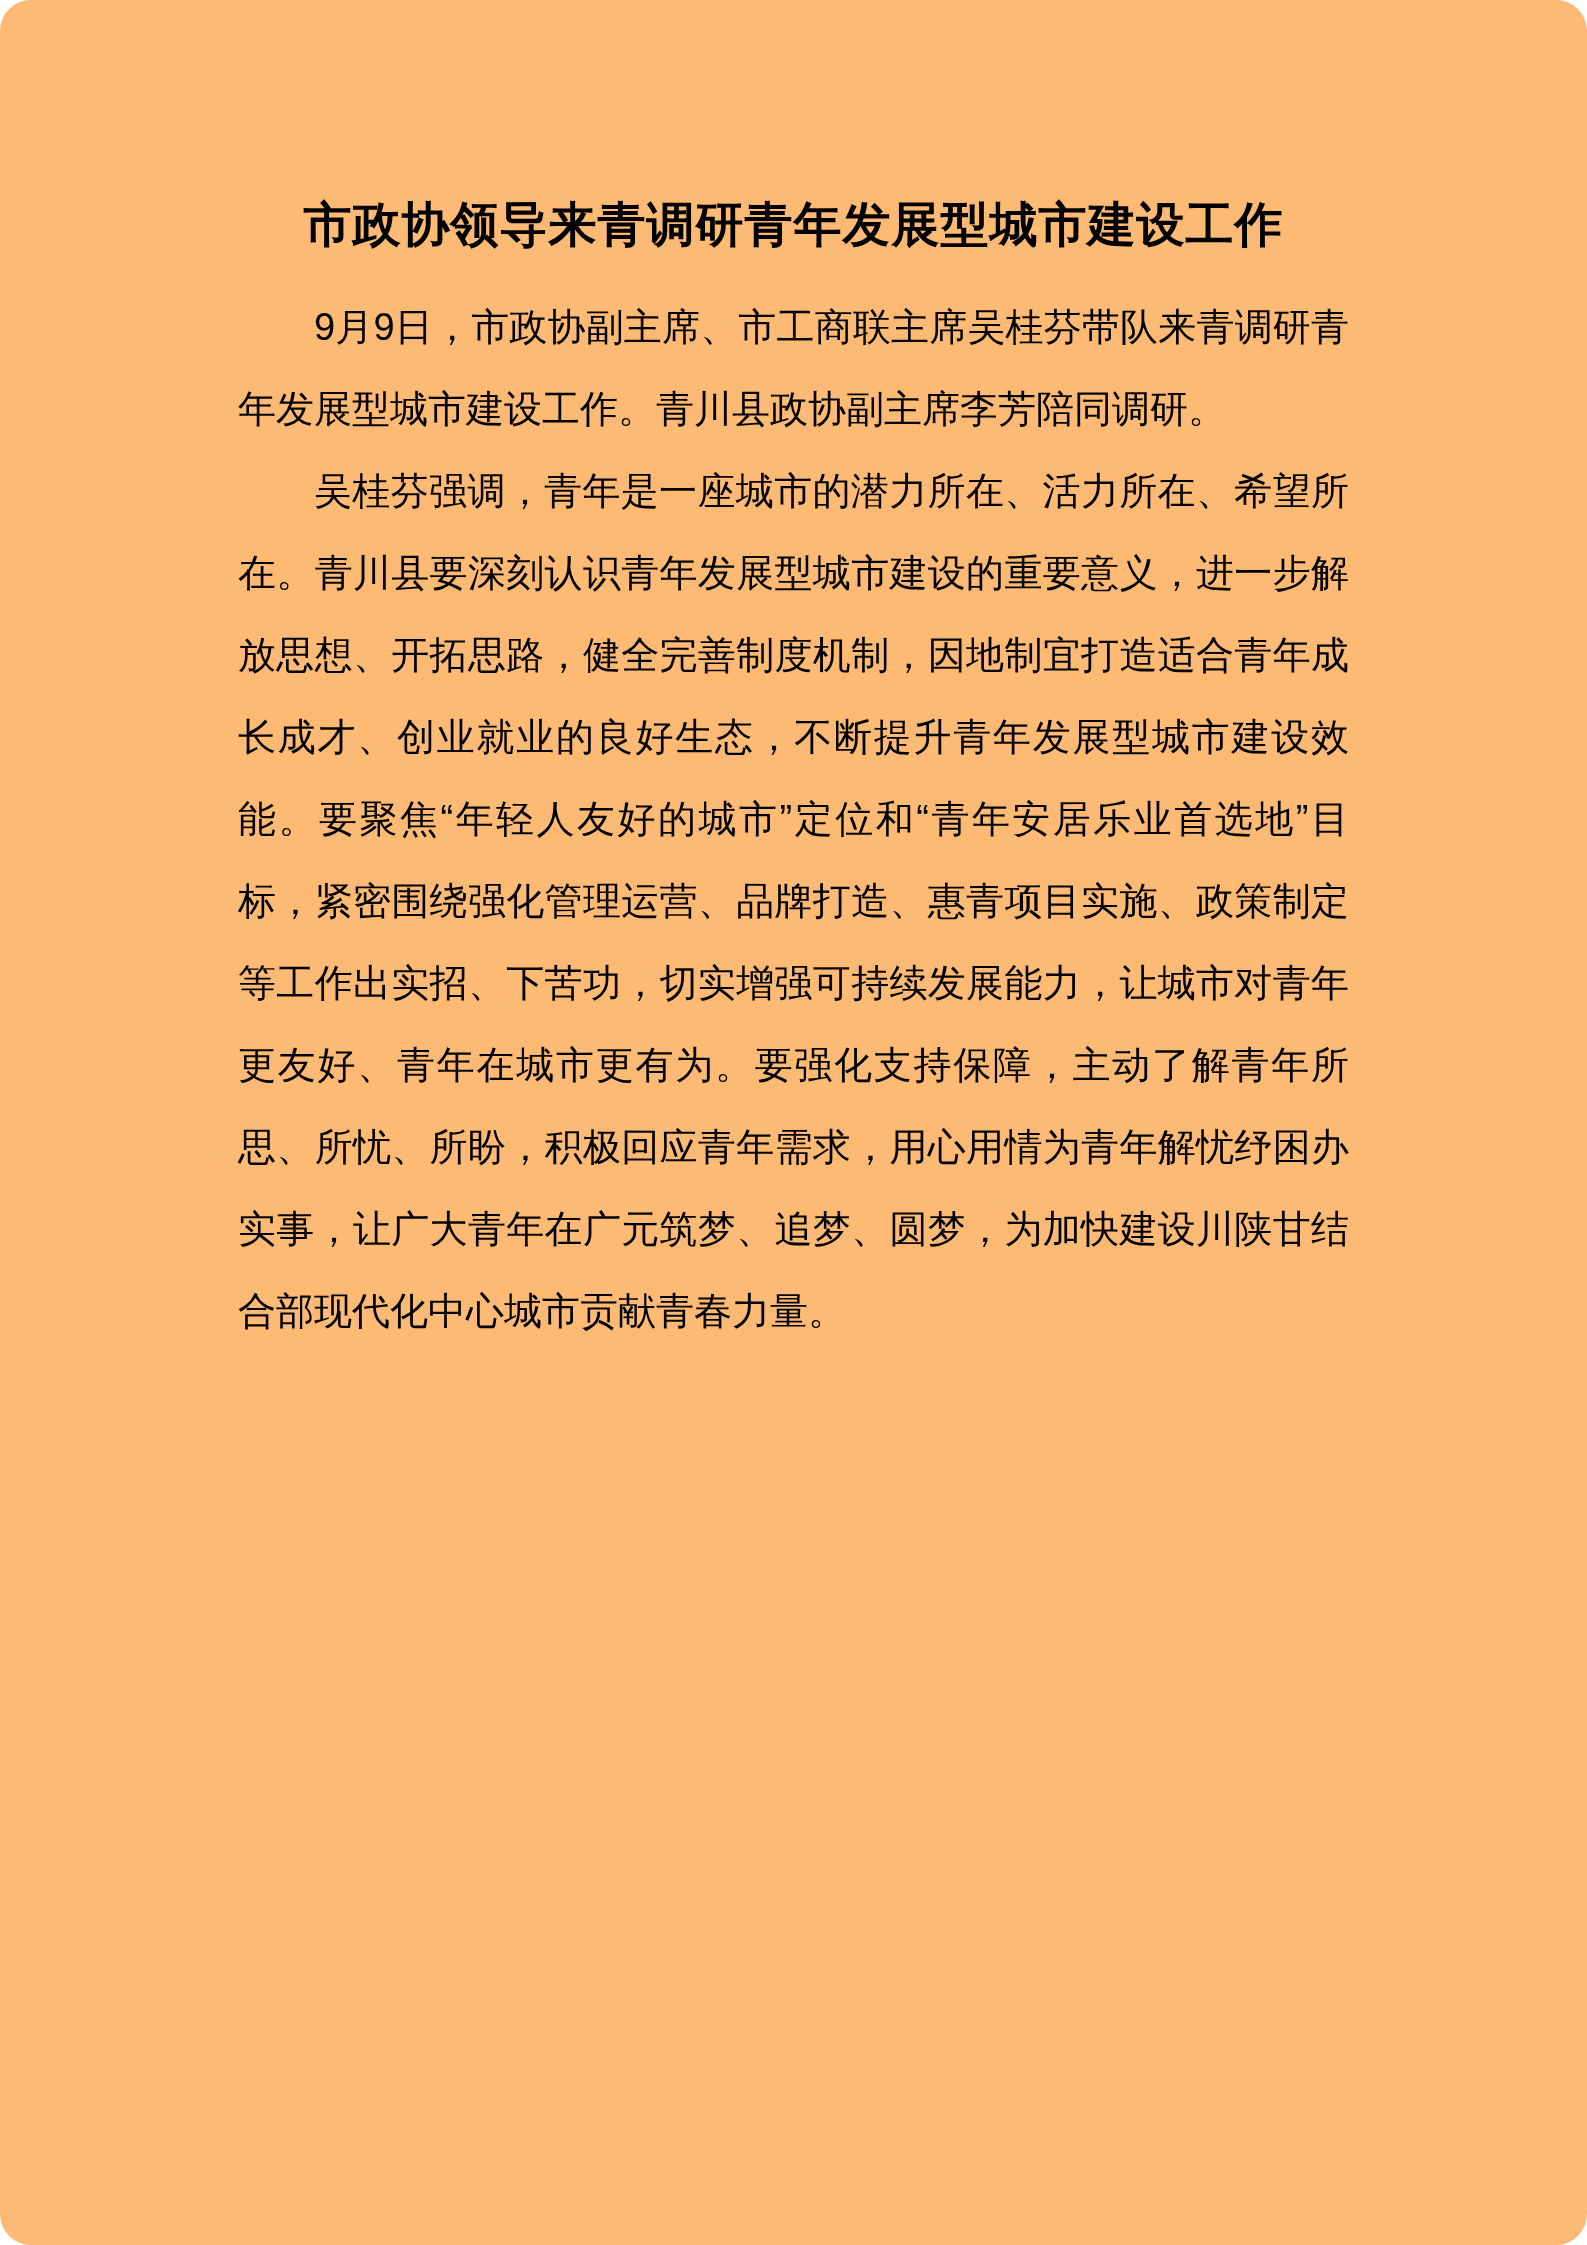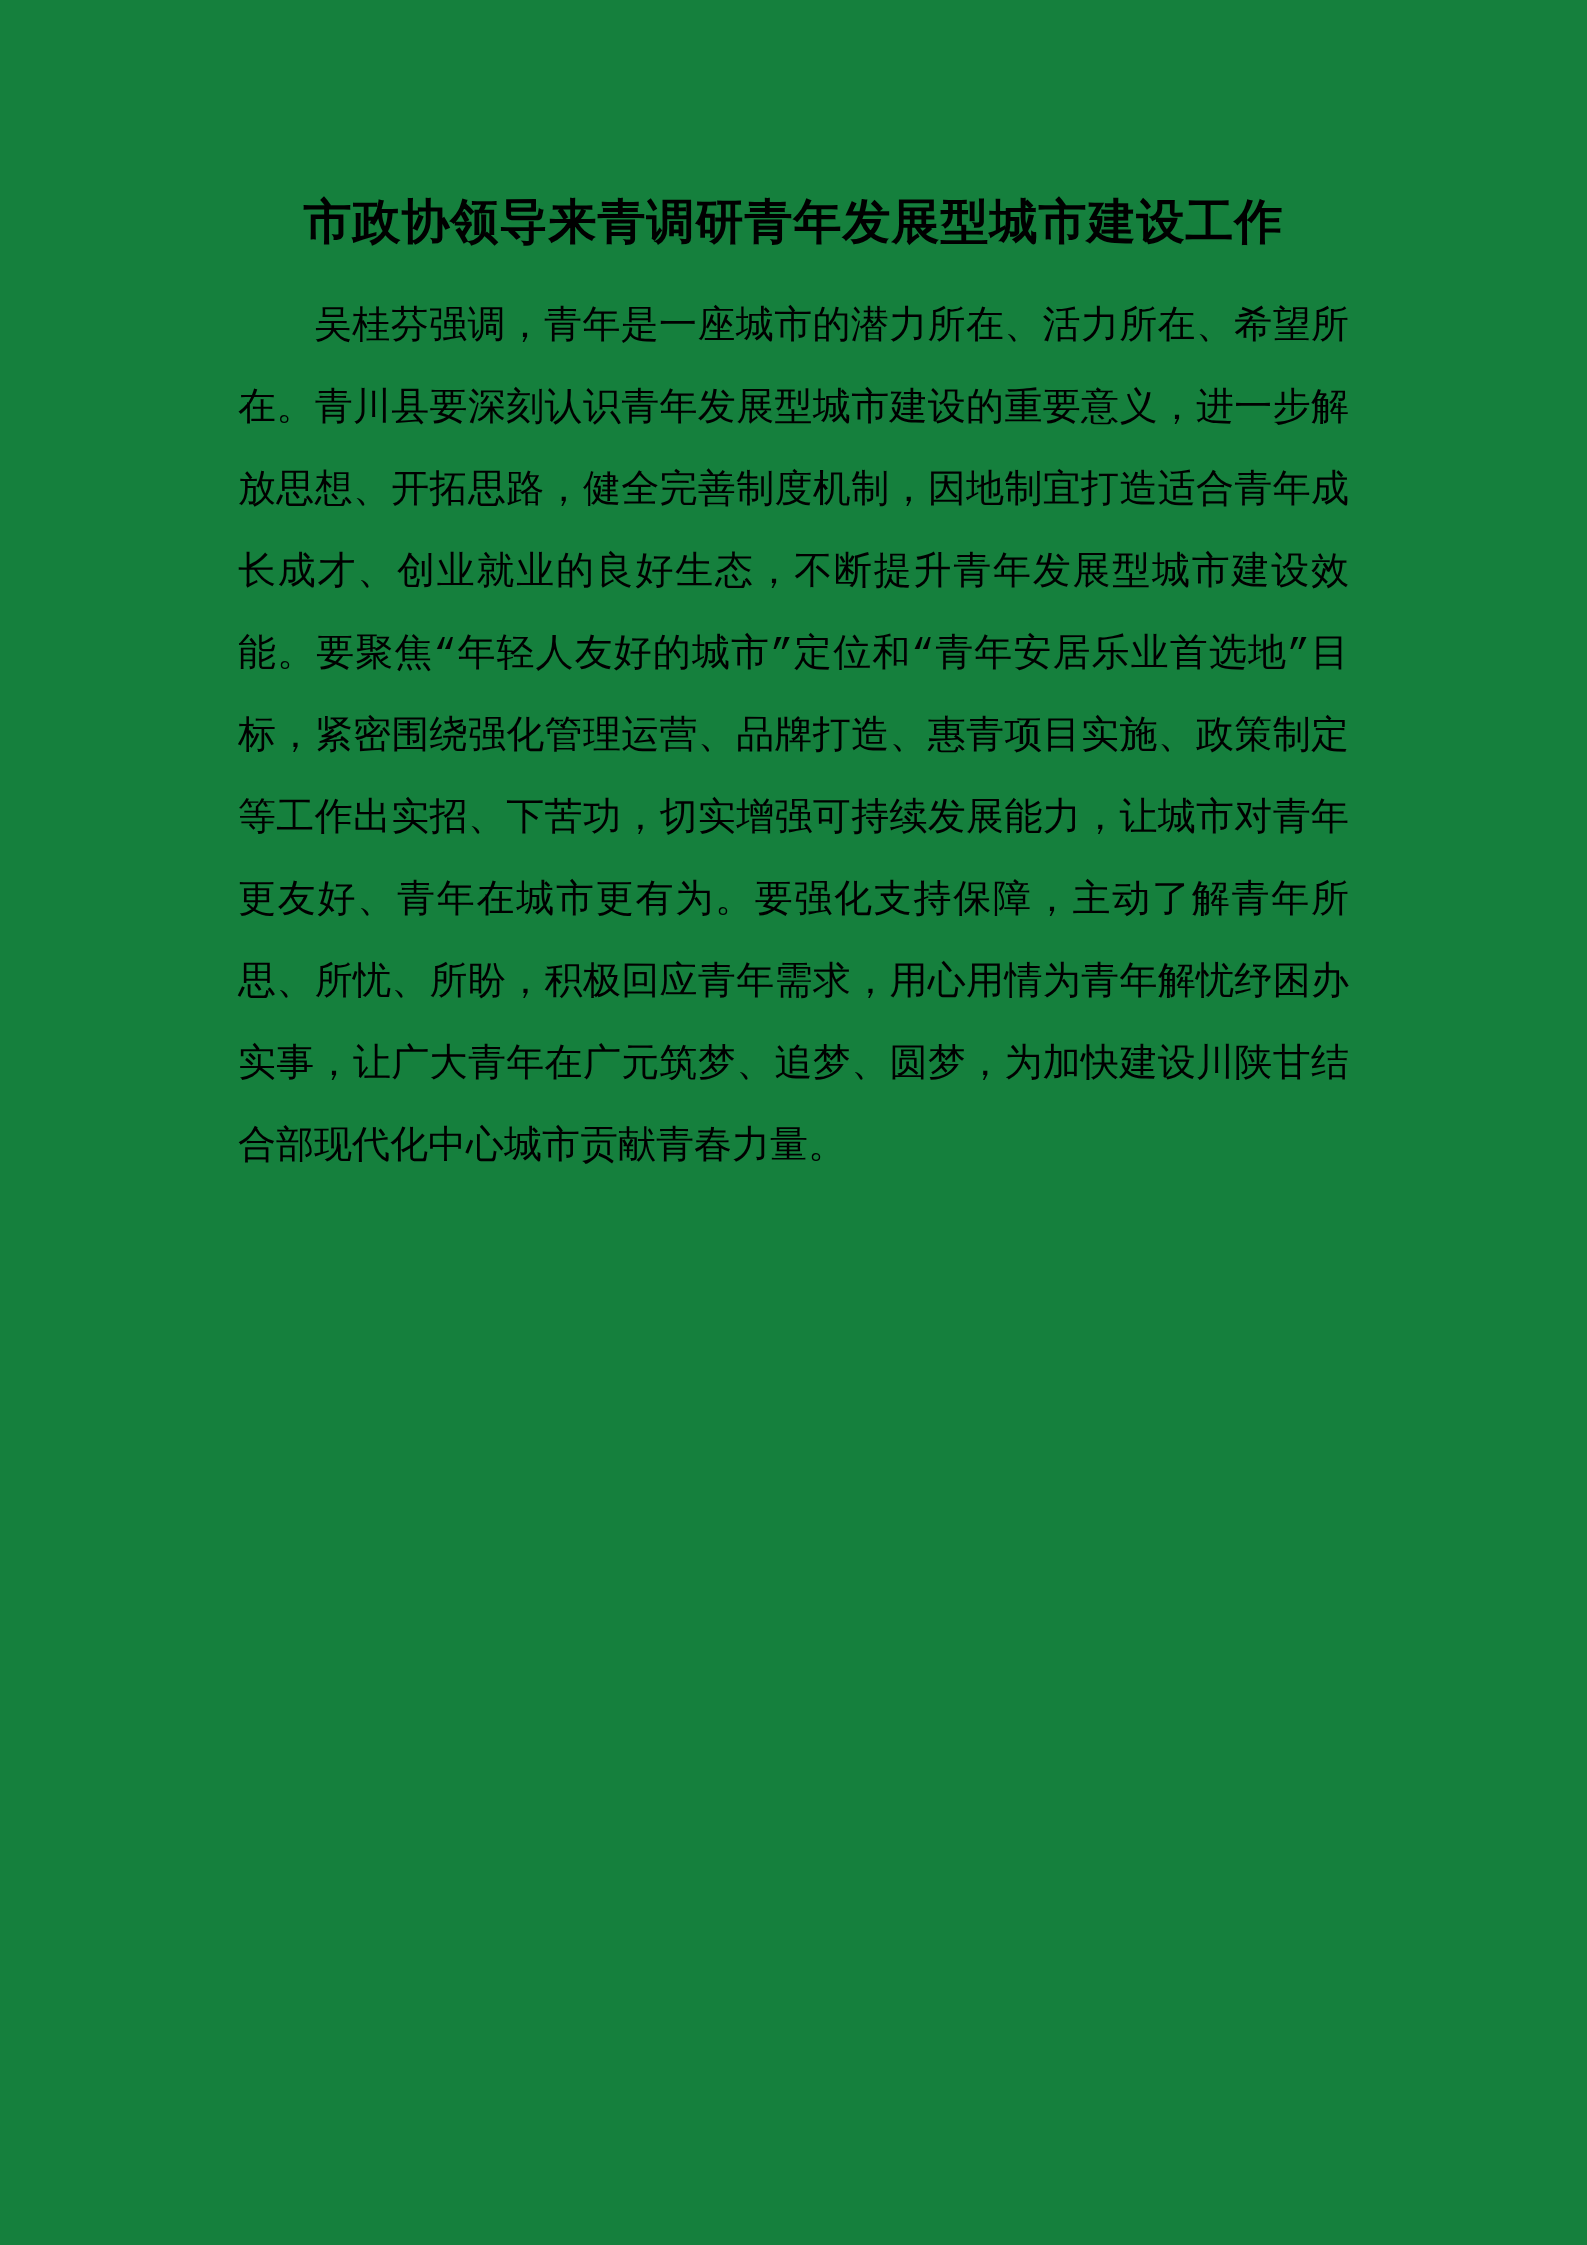--- a/index.html
+++ b/index.html
@@ -4,26 +4,27 @@
 <style>
   html, body {
     margin: 0;
     padding: 0;
     background: #ffffff;
   }
   .page {
     position: relative;
     width: 1587px;
     height: 2245px;
-    background: #15803d;
+    background: #fdba74;
     overflow: hidden;
-    font-family: Liberation Mono, monospace;
+    font-family: Liberation Sans, sans-serif;
     color: #000000;
     box-sizing: border-box;
     padding: 190px 238px 0 238px;
+    border-radius: 31px;
   }
   .doc-title {
     margin: 0;
     font-size: 48px;
     line-height: 70px;
     font-weight: bold;
     text-align: center;
     color: #000000;
     letter-spacing: 1px;
   }
@@ -40,15 +41,16 @@
     word-break: break-all;
     color: #000000;
   }
 </style>
 </head>
 <body>
 
 <div class="page">
   <h1 class="doc-title">市政协领导来青调研青年发展型城市建设工作</h1>
   <div class="doc-body">
+    <p>9月9日，市政协副主席、市工商联主席吴桂芬带队来青调研青年发展型城市建设工作。青川县政协副主席李芳陪同调研。</p>
     <p>吴桂芬强调，青年是一座城市的潜力所在、活力所在、希望所在。青川县要深刻认识青年发展型城市建设的重要意义，进一步解放思想、开拓思路，健全完善制度机制，因地制宜打造适合青年成长成才、创业就业的良好生态，不断提升青年发展型城市建设效能。要聚焦“年轻人友好的城市”定位和“青年安居乐业首选地”目标，紧密围绕强化管理运营、品牌打造、惠青项目实施、政策制定等工作出实招、下苦功，切实增强可持续发展能力，让城市对青年更友好、青年在城市更有为。要强化支持保障，主动了解青年所思、所忧、所盼，积极回应青年需求，用心用情为青年解忧纾困办实事，让广大青年在广元筑梦、追梦、圆梦，为加快建设川陕甘结合部现代化中心城市贡献青春力量。</p>
   </div>
 </div>
 
 </body></html>

